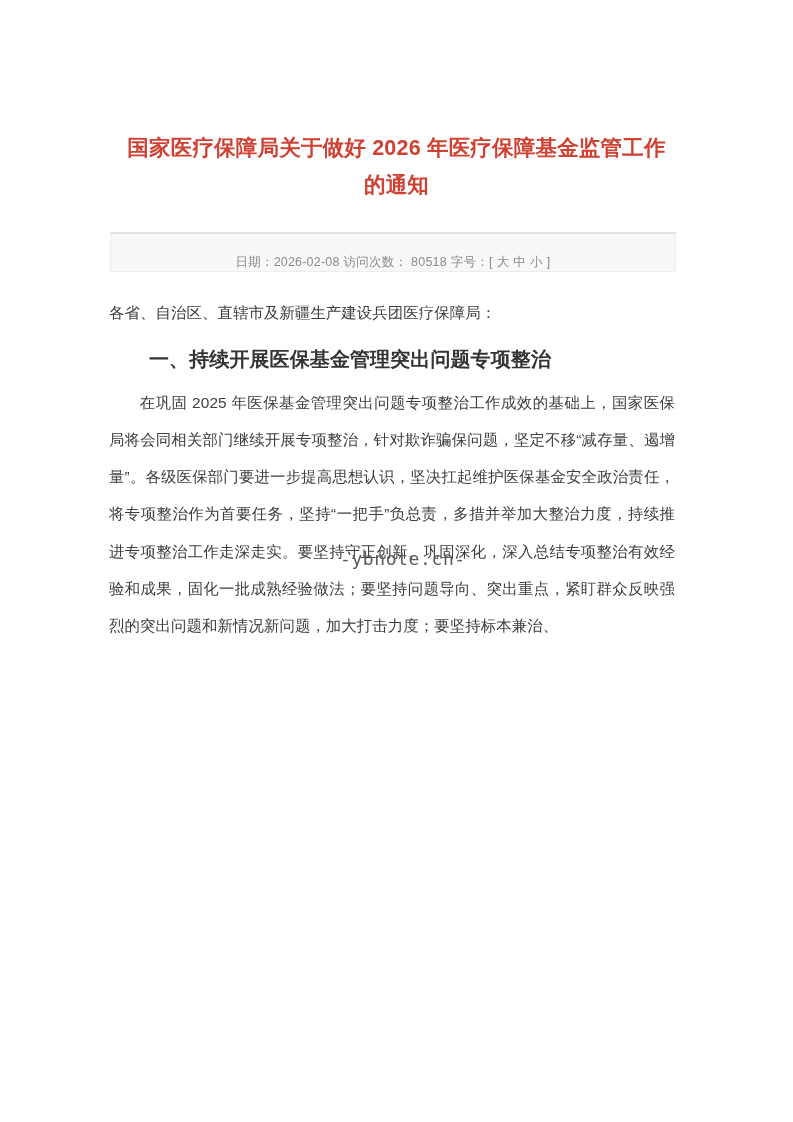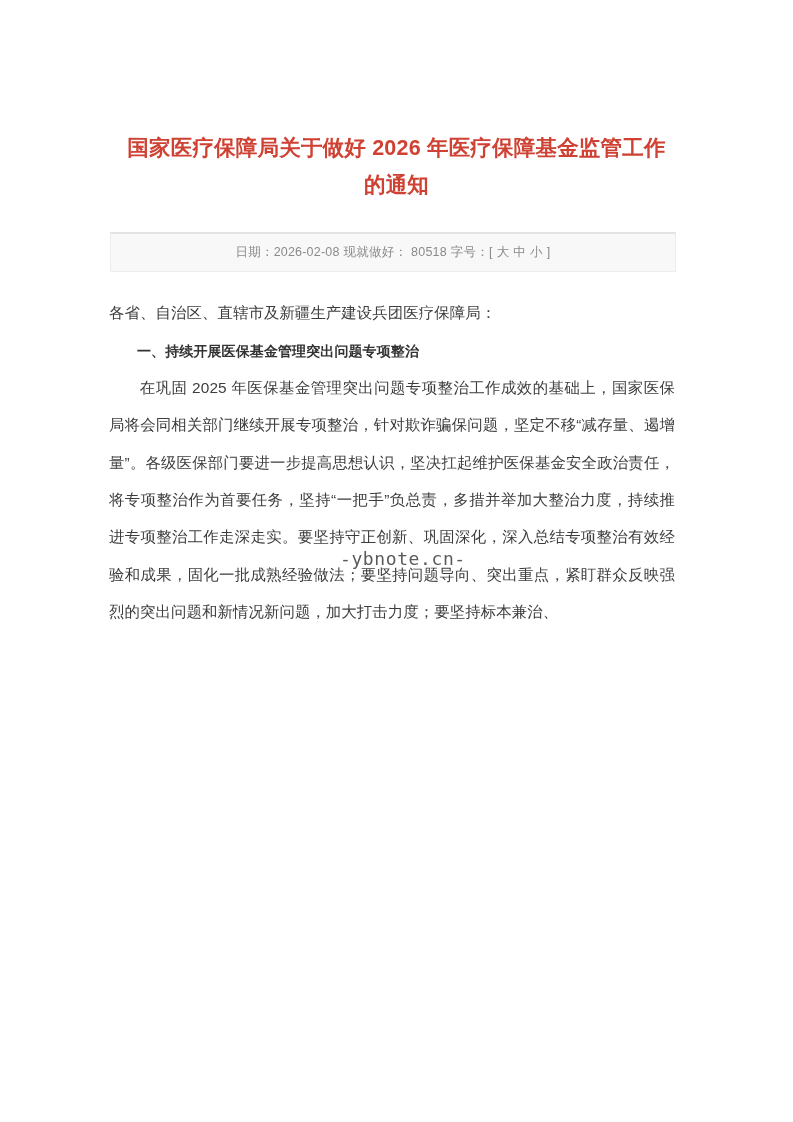--- a/index.html
+++ b/index.html
@@ -34,21 +34,21 @@
   }
   .meta-bar {
     margin-top: 28px;
     margin-left: 1px;
     height: 40px;
     background: #f8f8f8;
     border: 1px solid #ededed;
     border-top: 2px solid #e2e2e2;
     box-sizing: border-box;
     display: flex;
-    align-items: center;
+    align-items: flex-end;
     justify-content: center;
     width: 566px;
   }
   .meta-line {
     font-size: 12.5px;
     color: #8a8a8a;
     letter-spacing: 0.2px;
     white-space: nowrap;
     display: flex;
     align-items: center;
@@ -78,21 +78,21 @@
   }
   p.salutation {
     text-indent: 0;
     margin-bottom: 4px;
   }
   p.indented {
     text-indent: 2em;
   }
   h2.section-heading {
     margin: 0;
-    font-size: 14px;
+    font-size: 20px;
     color: #333333;
     font-weight: bold;
     line-height: 2.42;
     text-indent: 2em;
     letter-spacing: 0.1px;
   }
   .watermark {
     position: absolute;
     left: 340px;
     top: 548px;
@@ -112,21 +112,21 @@
   <h1 class="doc-title">
     <span>国家医疗保障局关于做好 2026 年医疗保障基金监管工作</span><br>
     <span>的通知</span>
   </h1>
 
   <div class="meta-bar">
     <div class="meta-line">
       <span class="seg">日期：</span>
       <span class="seg">2026-02-08</span>
       <span class="sp"></span>
-      <span class="seg">现就做好：</span>
+      <span class="seg">访问次数：</span>
       <span class="sp"></span>
       <span class="seg">80518</span>
       <span class="sp"></span>
       <span class="seg">字号：</span>
       <span class="seg">[</span>
       <span class="sp"></span>
       <span class="seg font-opt">大</span>
       <span class="sp"></span>
       <span class="seg font-opt">中</span>
       <span class="sp"></span>

